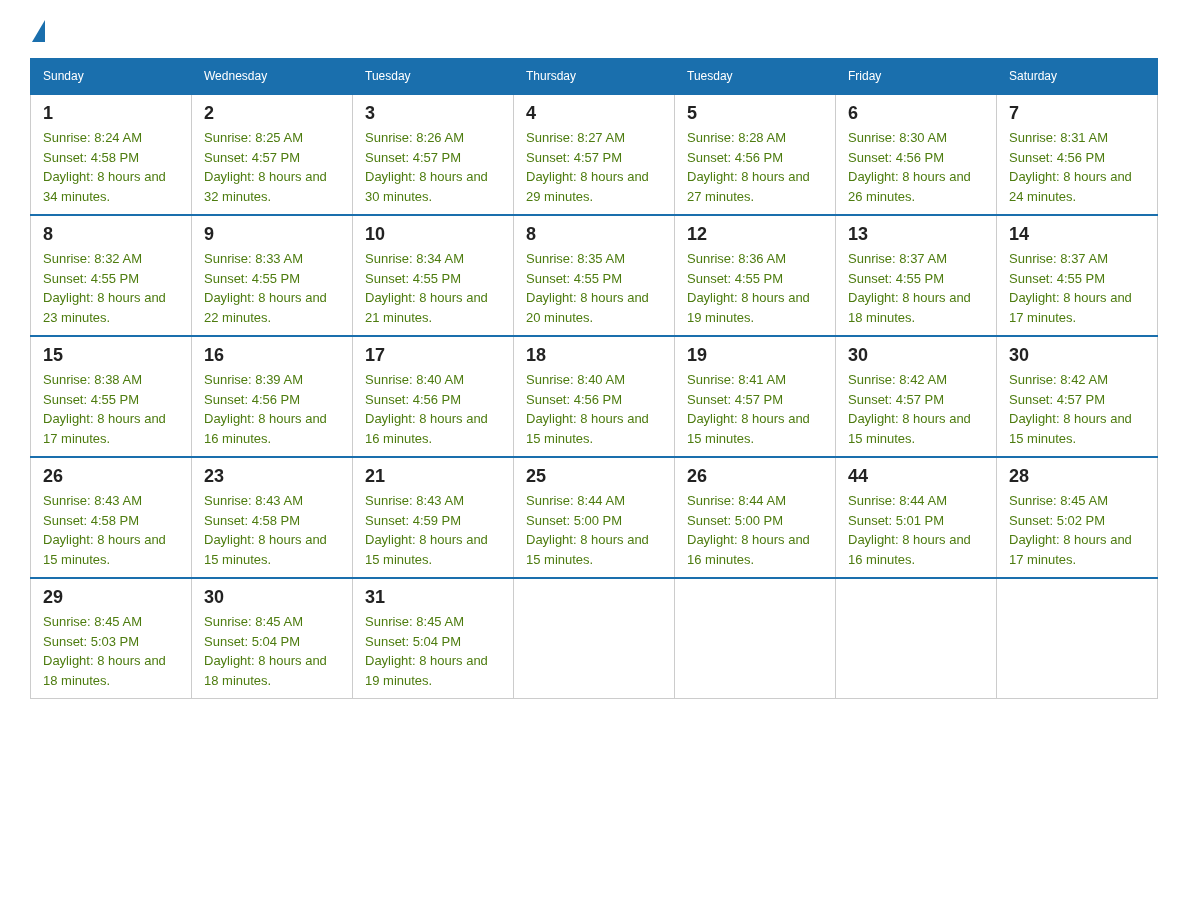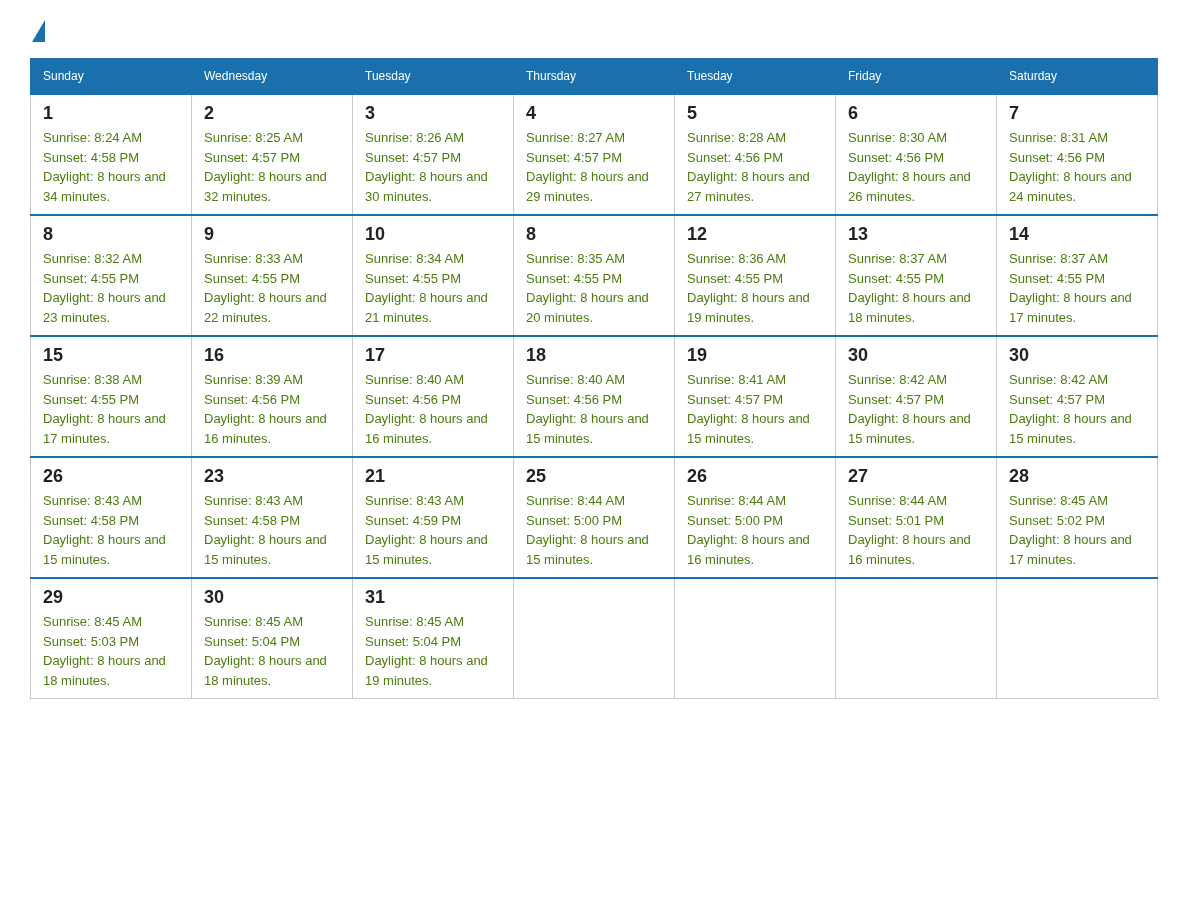--- a/index.html
+++ b/index.html
@@ -214,21 +214,21 @@
         </td>
         <td>
           <span class="day-num">25</span>
           <div class="day-info">Sunrise: 8:44 AM<br>Sunset: 5:00 PM<br>Daylight: 8 hours and 15 minutes.</div>
         </td>
         <td>
           <span class="day-num">26</span>
           <div class="day-info">Sunrise: 8:44 AM<br>Sunset: 5:00 PM<br>Daylight: 8 hours and 16 minutes.</div>
         </td>
         <td>
-          <span class="day-num">27</span>
+          <span class="day-num">44</span>
           <div class="day-info">Sunrise: 8:44 AM<br>Sunset: 5:01 PM<br>Daylight: 8 hours and 16 minutes.</div>
         </td>
         <td>
           <span class="day-num">28</span>
           <div class="day-info">Sunrise: 8:45 AM<br>Sunset: 5:02 PM<br>Daylight: 8 hours and 17 minutes.</div>
         </td>
       </tr>
       <tr>
         <td>
           <span class="day-num">29</span>

